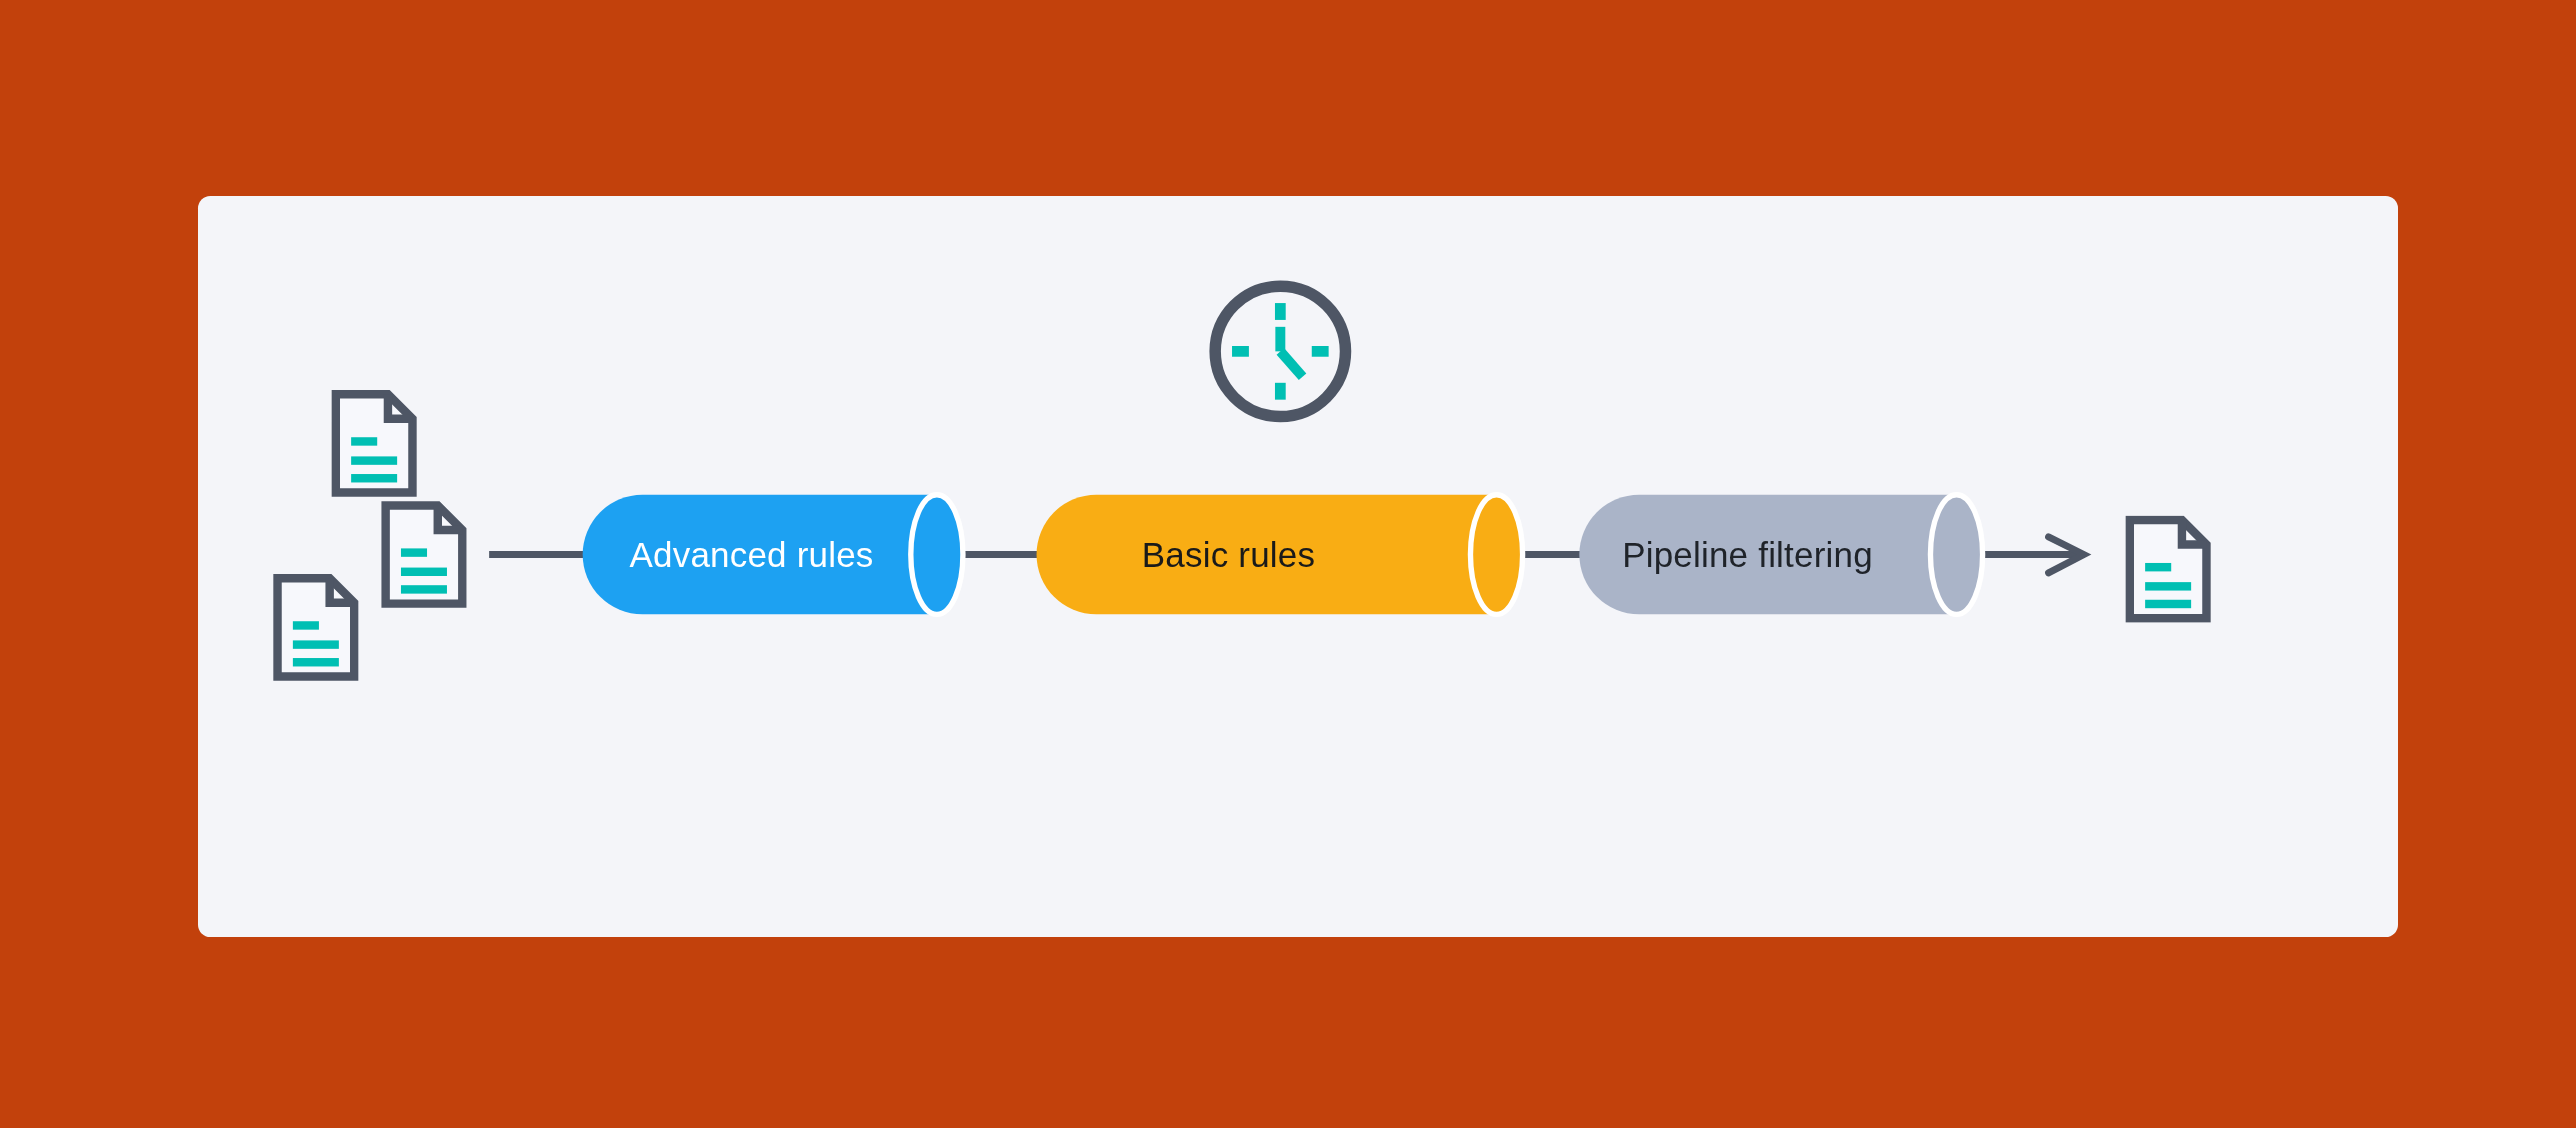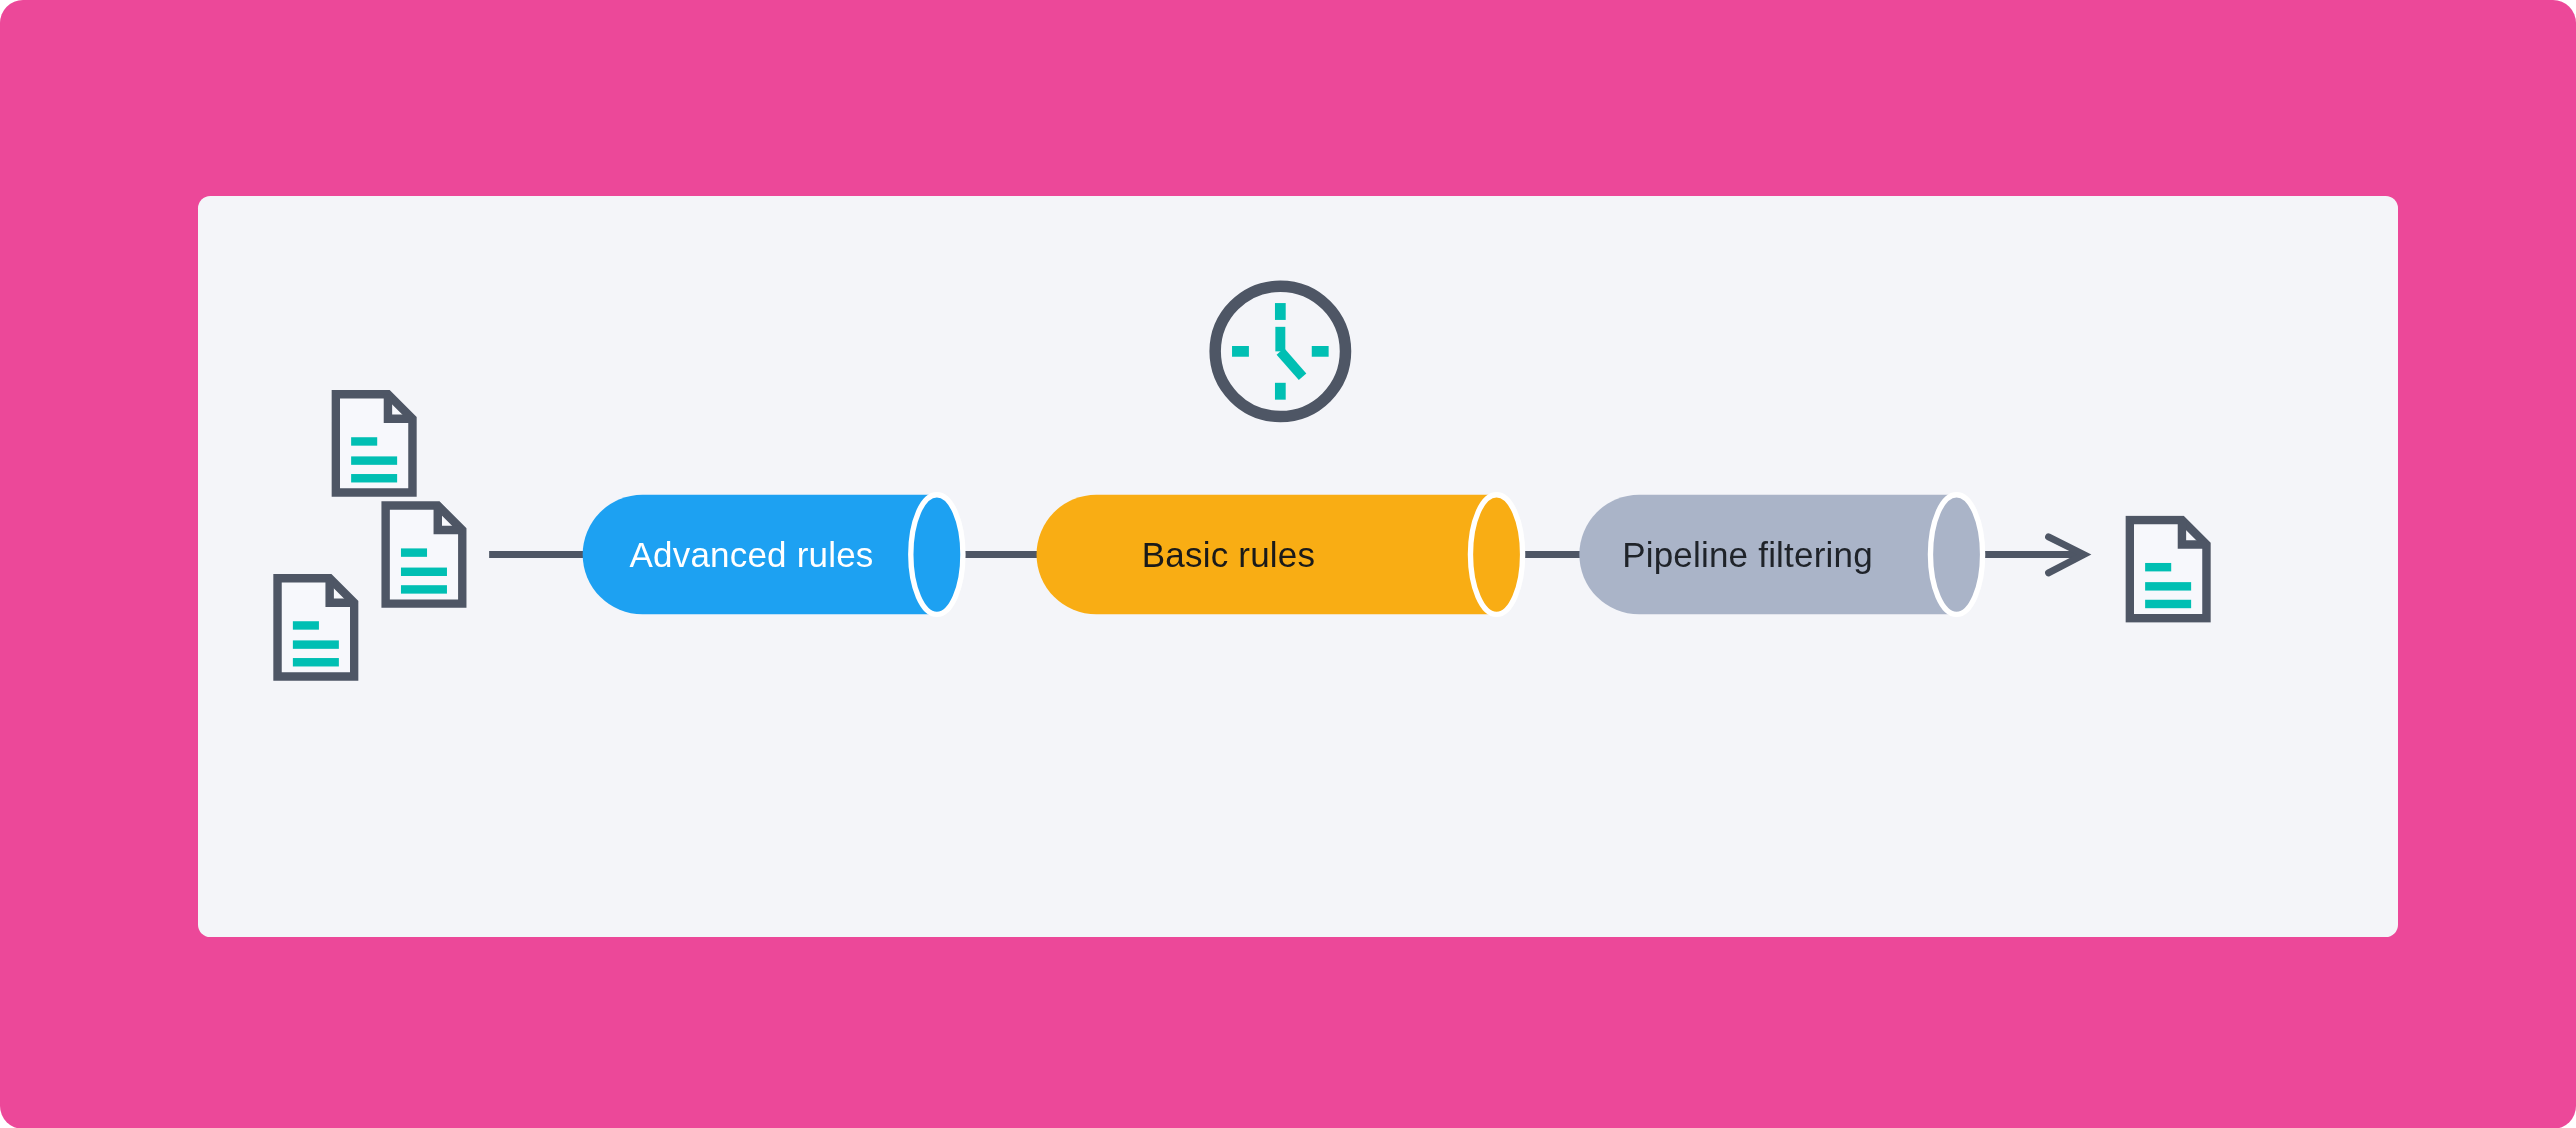--- a/index.html
+++ b/index.html
@@ -11,22 +11,21 @@
     height: 1129px;
     overflow: hidden;
   }
   body {
     font-family: "Liberation Sans", sans-serif;
   }
   #canvas {
     position: relative;
     width: 2576px;
     height: 1129px;
-    background: #ec4899;
-    border-radius: 23px;
+    background: #c2410c;
   }
   #panel {
     position: absolute;
     left: 198px;
     top: 196px;
     width: 2200px;
     height: 741px;
     background: #F4F5F9;
     border-radius: 12.3px;
   }

